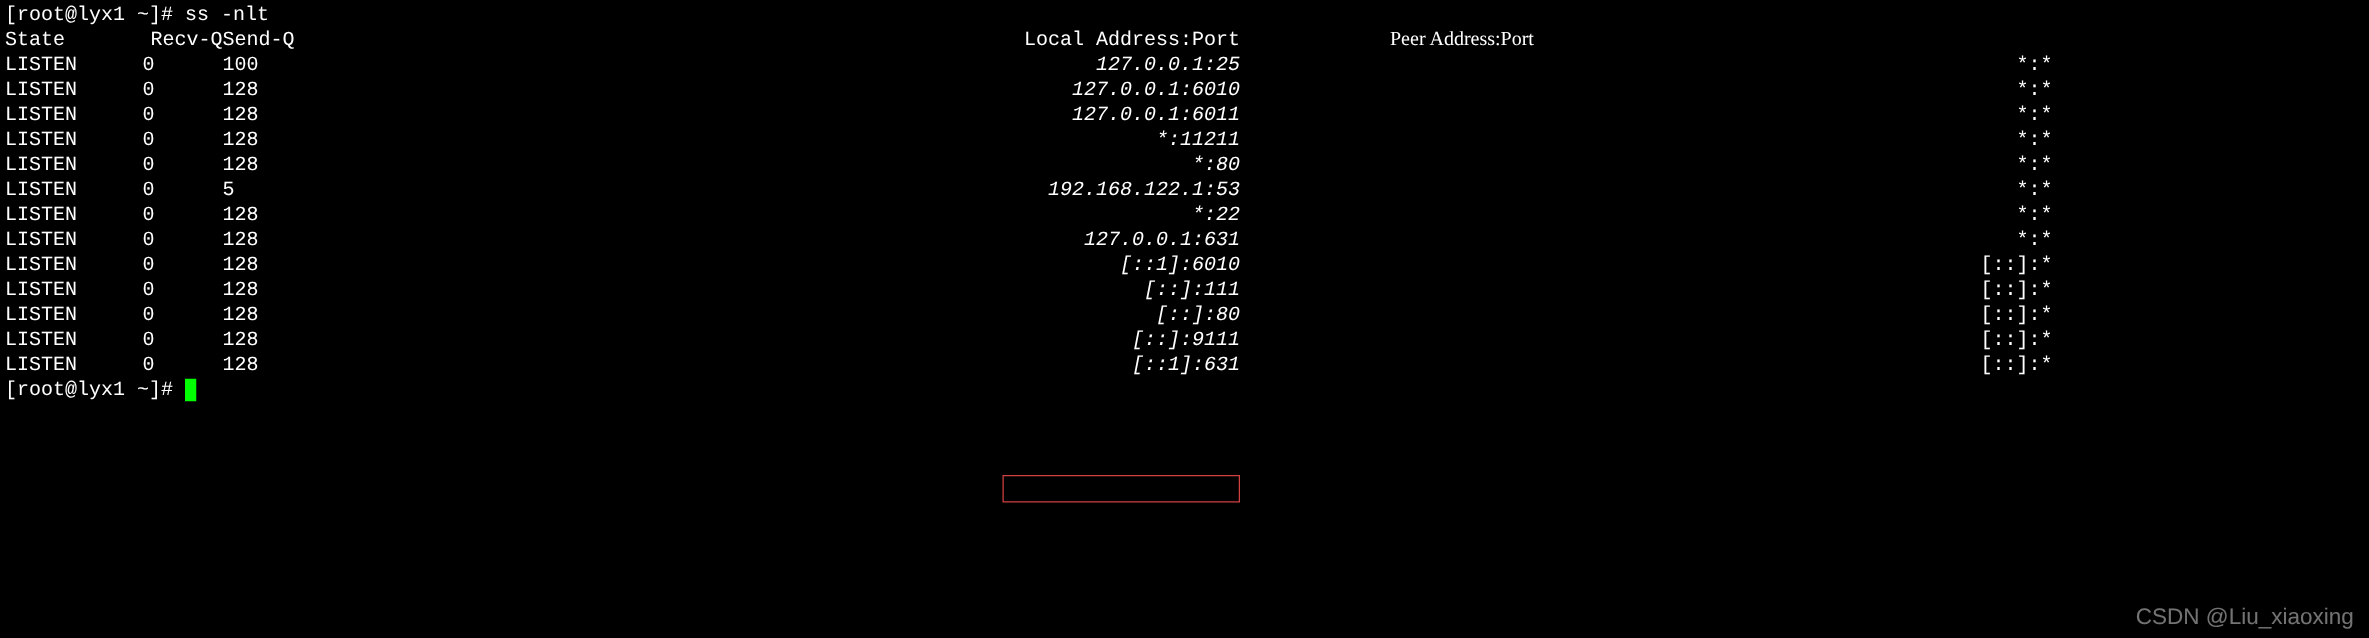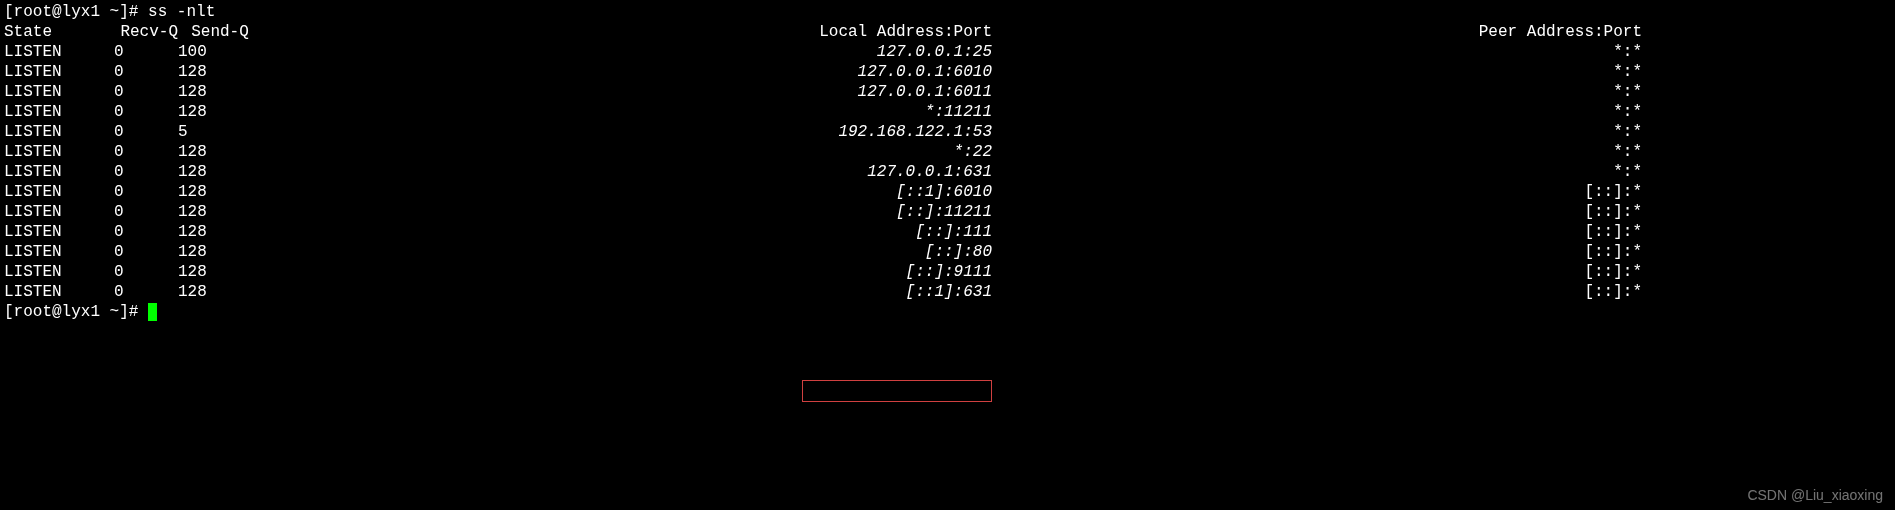--- a/index.html
+++ b/index.html
@@ -17,60 +17,60 @@
     .line { white-space: pre; height: 20px; }
     .state { display: inline-block; width: 110px; text-align: left; }
     .recvq { display: inline-block; width: 64px; text-align: left; }
     .sendq { display: inline-block; width: 84px; text-align: left; }
     .local { display: inline-block; width: 850px; text-align: left; font-style: italic; }
     .local-inner { display: inline-block; width: 730px; text-align: right; }
     .peer { display: inline-block; width: 530px; text-align: right; }
 
     .hdr-state { display: inline-block; width: 110px; text-align: left; }
     .hdr-recvq { display: inline-block; width: 64px; text-align: right; }
-    .hdr-sendq { display: inline-block; width: 84px; text-align: center; }
+    .hdr-sendq { display: inline-block; width: 84px; text-align: left; }
     .hdr-local { display: inline-block; width: 850px; text-align: left; }
-    .hdr-peer  { display: inline-block; width: 530px; text-align: right; }
+    .hdr-peer  { display: inline-block; width: 530px; text-align: left; font-family: Liberation Serif, serif; }
 
     .highlight-box {
       border: 1px solid #d04040;
       position: absolute;
       pointer-events: none;
     }
     .cursor {
       display: inline-block;
       width: 9px;
       height: 18px;
       background: #00ff00;
       vertical-align: text-bottom;
     }
     .watermark {
       position: absolute;
       right: 12px;
       bottom: 6px;
       color: rgba(255,255,255,0.45);
       font-family: Arial, sans-serif;
-      font-size: 14px;
+      font-size: 18px;
     }
   </style>
 </head>
 <body>
 
 <div id="terminal">
     <div class="line">[root@lyx1 ~]# ss -nlt</div>
     <div class="line"><span class="hdr-state">State</span><span class="hdr-recvq">Recv-Q</span><span class="hdr-sendq">Send-Q</span><span class="hdr-local"><span class="local-inner">Local Address:Port</span></span><span class="hdr-peer">Peer Address:Port</span></div>
     <div class="line"><span class="state">LISTEN</span><span class="recvq">0</span><span class="sendq">100</span><span class="local"><span class="local-inner">127.0.0.1:25</span></span><span class="peer">*:*</span></div>
     <div class="line"><span class="state">LISTEN</span><span class="recvq">0</span><span class="sendq">128</span><span class="local"><span class="local-inner">127.0.0.1:6010</span></span><span class="peer">*:*</span></div>
     <div class="line"><span class="state">LISTEN</span><span class="recvq">0</span><span class="sendq">128</span><span class="local"><span class="local-inner">127.0.0.1:6011</span></span><span class="peer">*:*</span></div>
     <div class="line"><span class="state">LISTEN</span><span class="recvq">0</span><span class="sendq">128</span><span class="local"><span class="local-inner">*:11211</span></span><span class="peer">*:*</span></div>
+    <div class="line"><span class="state">LISTEN</span><span class="recvq">0</span><span class="sendq">128</span><span class="local"><span class="local-inner">*:80</span></span><span class="peer">*:*</span></div>
     <div class="line"><span class="state">LISTEN</span><span class="recvq">0</span><span class="sendq">5</span><span class="local"><span class="local-inner">192.168.122.1:53</span></span><span class="peer">*:*</span></div>
     <div class="line"><span class="state">LISTEN</span><span class="recvq">0</span><span class="sendq">128</span><span class="local"><span class="local-inner">*:22</span></span><span class="peer">*:*</span></div>
     <div class="line"><span class="state">LISTEN</span><span class="recvq">0</span><span class="sendq">128</span><span class="local"><span class="local-inner">127.0.0.1:631</span></span><span class="peer">*:*</span></div>
     <div class="line"><span class="state">LISTEN</span><span class="recvq">0</span><span class="sendq">128</span><span class="local"><span class="local-inner">[::1]:6010</span></span><span class="peer">[::]:*</span></div>
-    <div class="line"><span class="state">LISTEN</span><span class="recvq">0</span><span class="sendq">128</span><span class="local"><span class="local-inner">[::]:11211</span></span><span class="peer">[::]:*</span></div>
     <div class="line"><span class="state">LISTEN</span><span class="recvq">0</span><span class="sendq">128</span><span class="local"><span class="local-inner">[::]:111</span></span><span class="peer">[::]:*</span></div>
     <div class="line"><span class="state">LISTEN</span><span class="recvq">0</span><span class="sendq">128</span><span class="local"><span class="local-inner">[::]:80</span></span><span class="peer">[::]:*</span></div>
     <div class="line"><span class="state">LISTEN</span><span class="recvq">0</span><span class="sendq">128</span><span class="local"><span class="local-inner">[::]:9111</span></span><span class="peer">[::]:*</span></div>
     <div class="line"><span class="state">LISTEN</span><span class="recvq">0</span><span class="sendq">128</span><span class="local"><span class="local-inner">[::1]:631</span></span><span class="peer">[::]:*</span></div>
     <div class="line">[root@lyx1 ~]# <span class="cursor"></span></div>
   </div>
 
 <div class="watermark">CSDN @Liu_xiaoxing</div>
 
 <div class="highlight-box" style="left: 802px; top: 380px; width: 190px; height: 22px;"></div>

